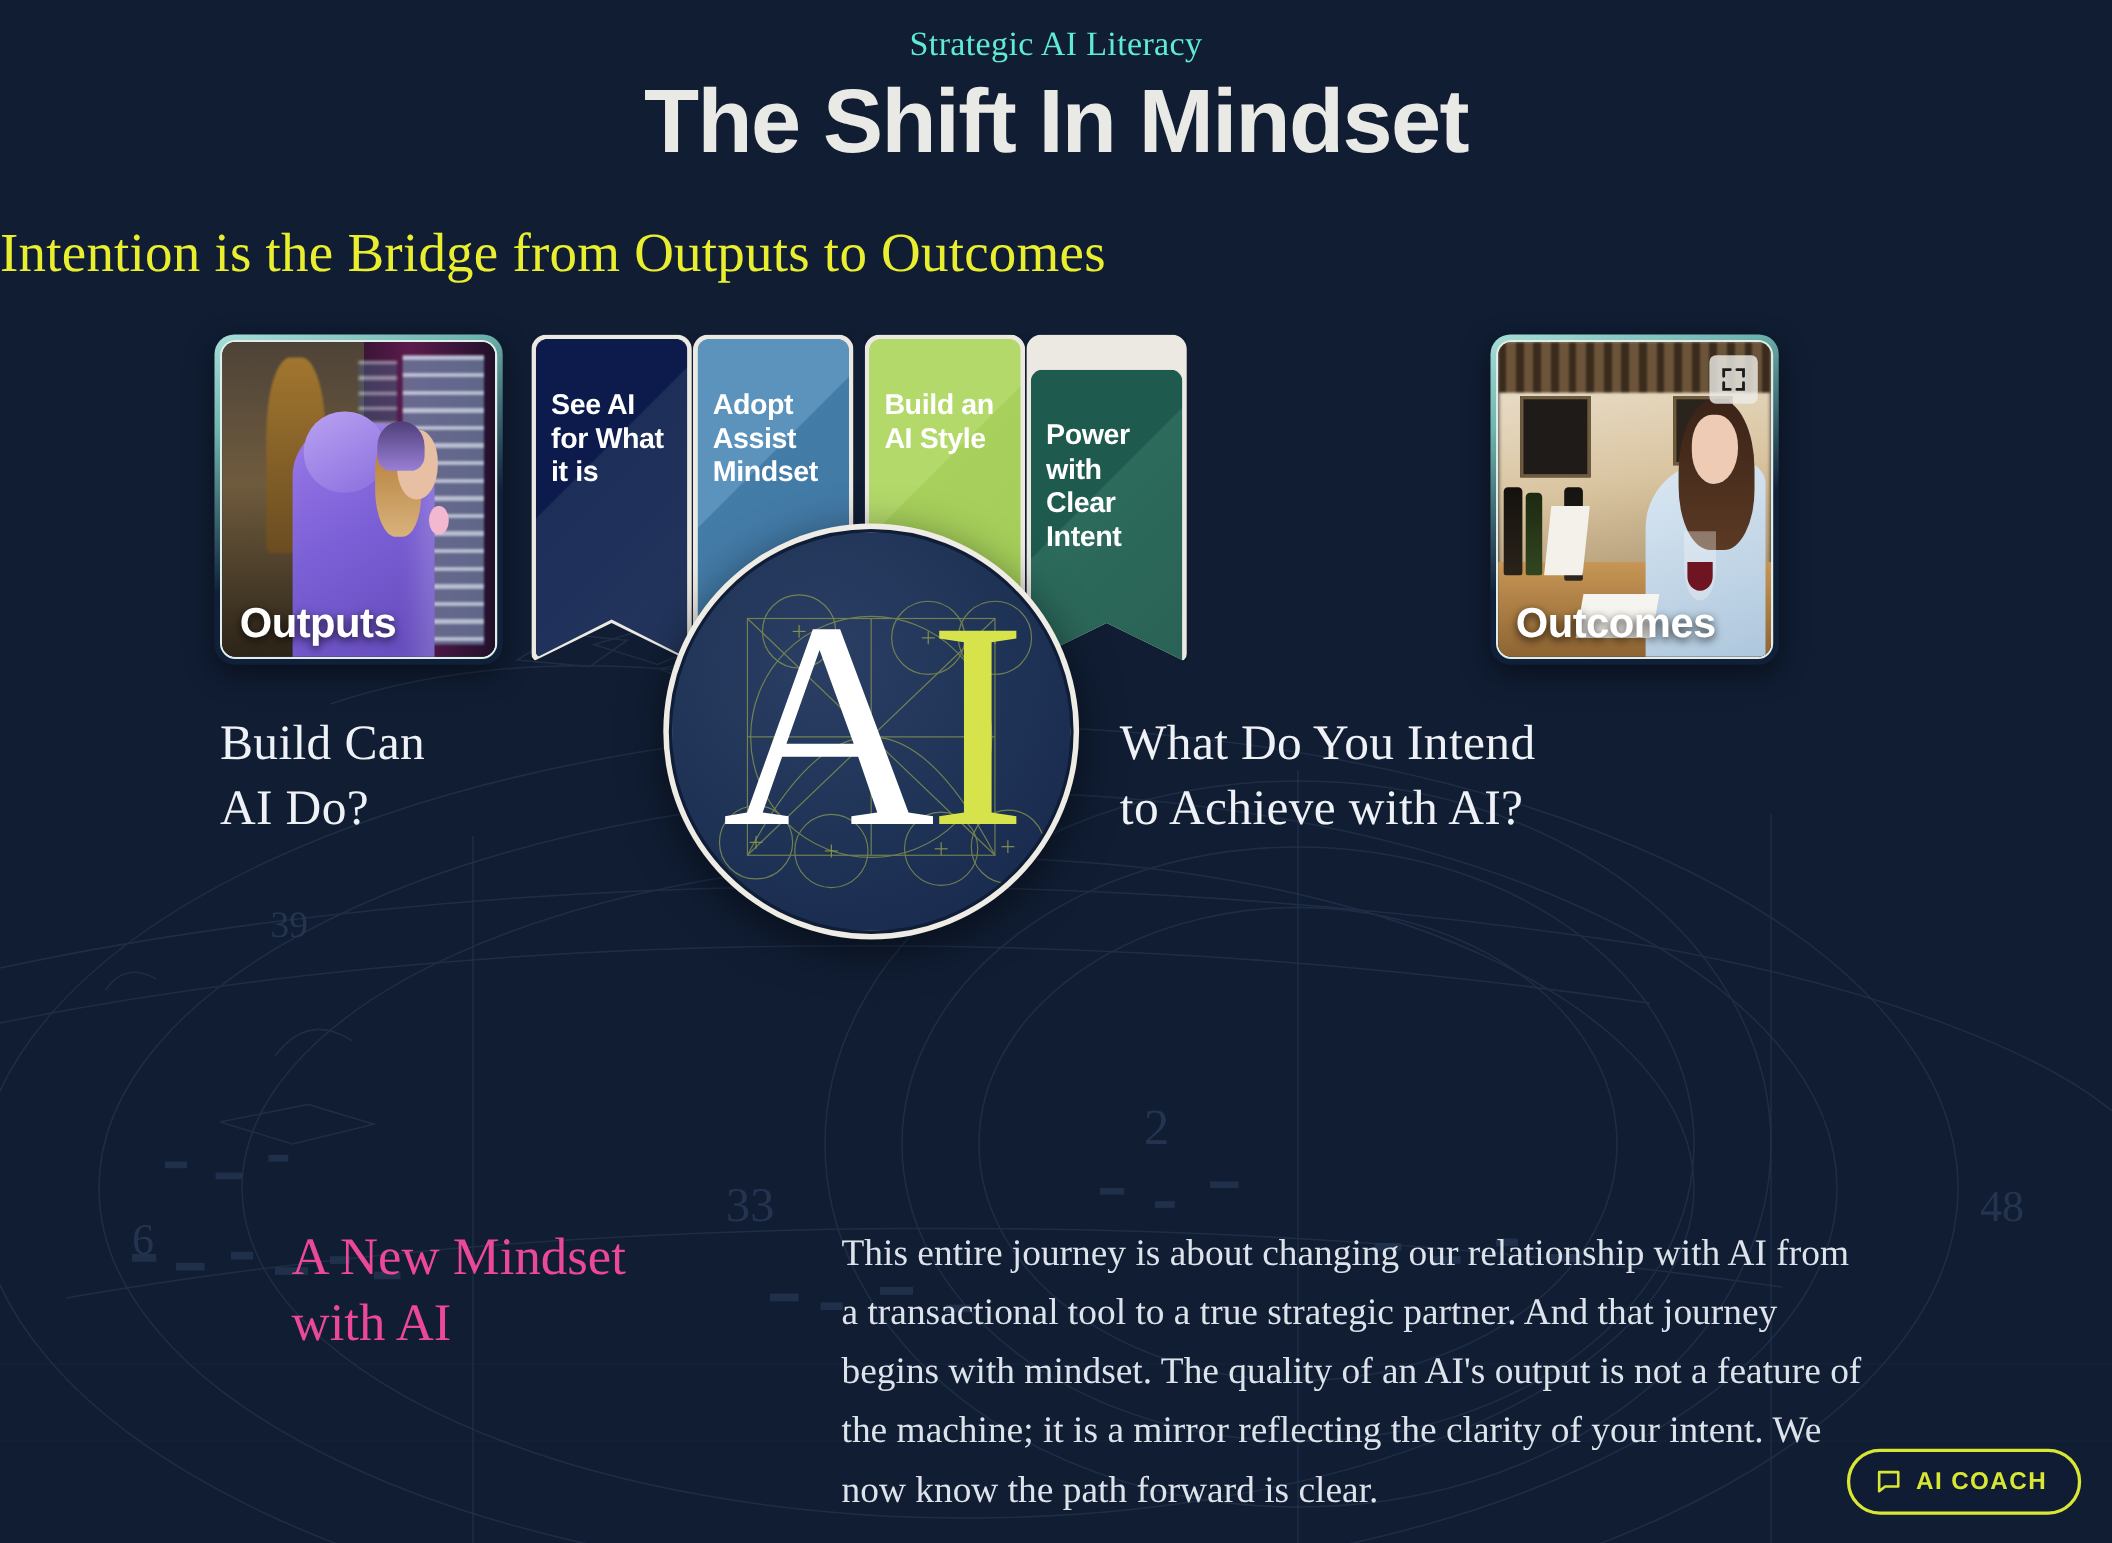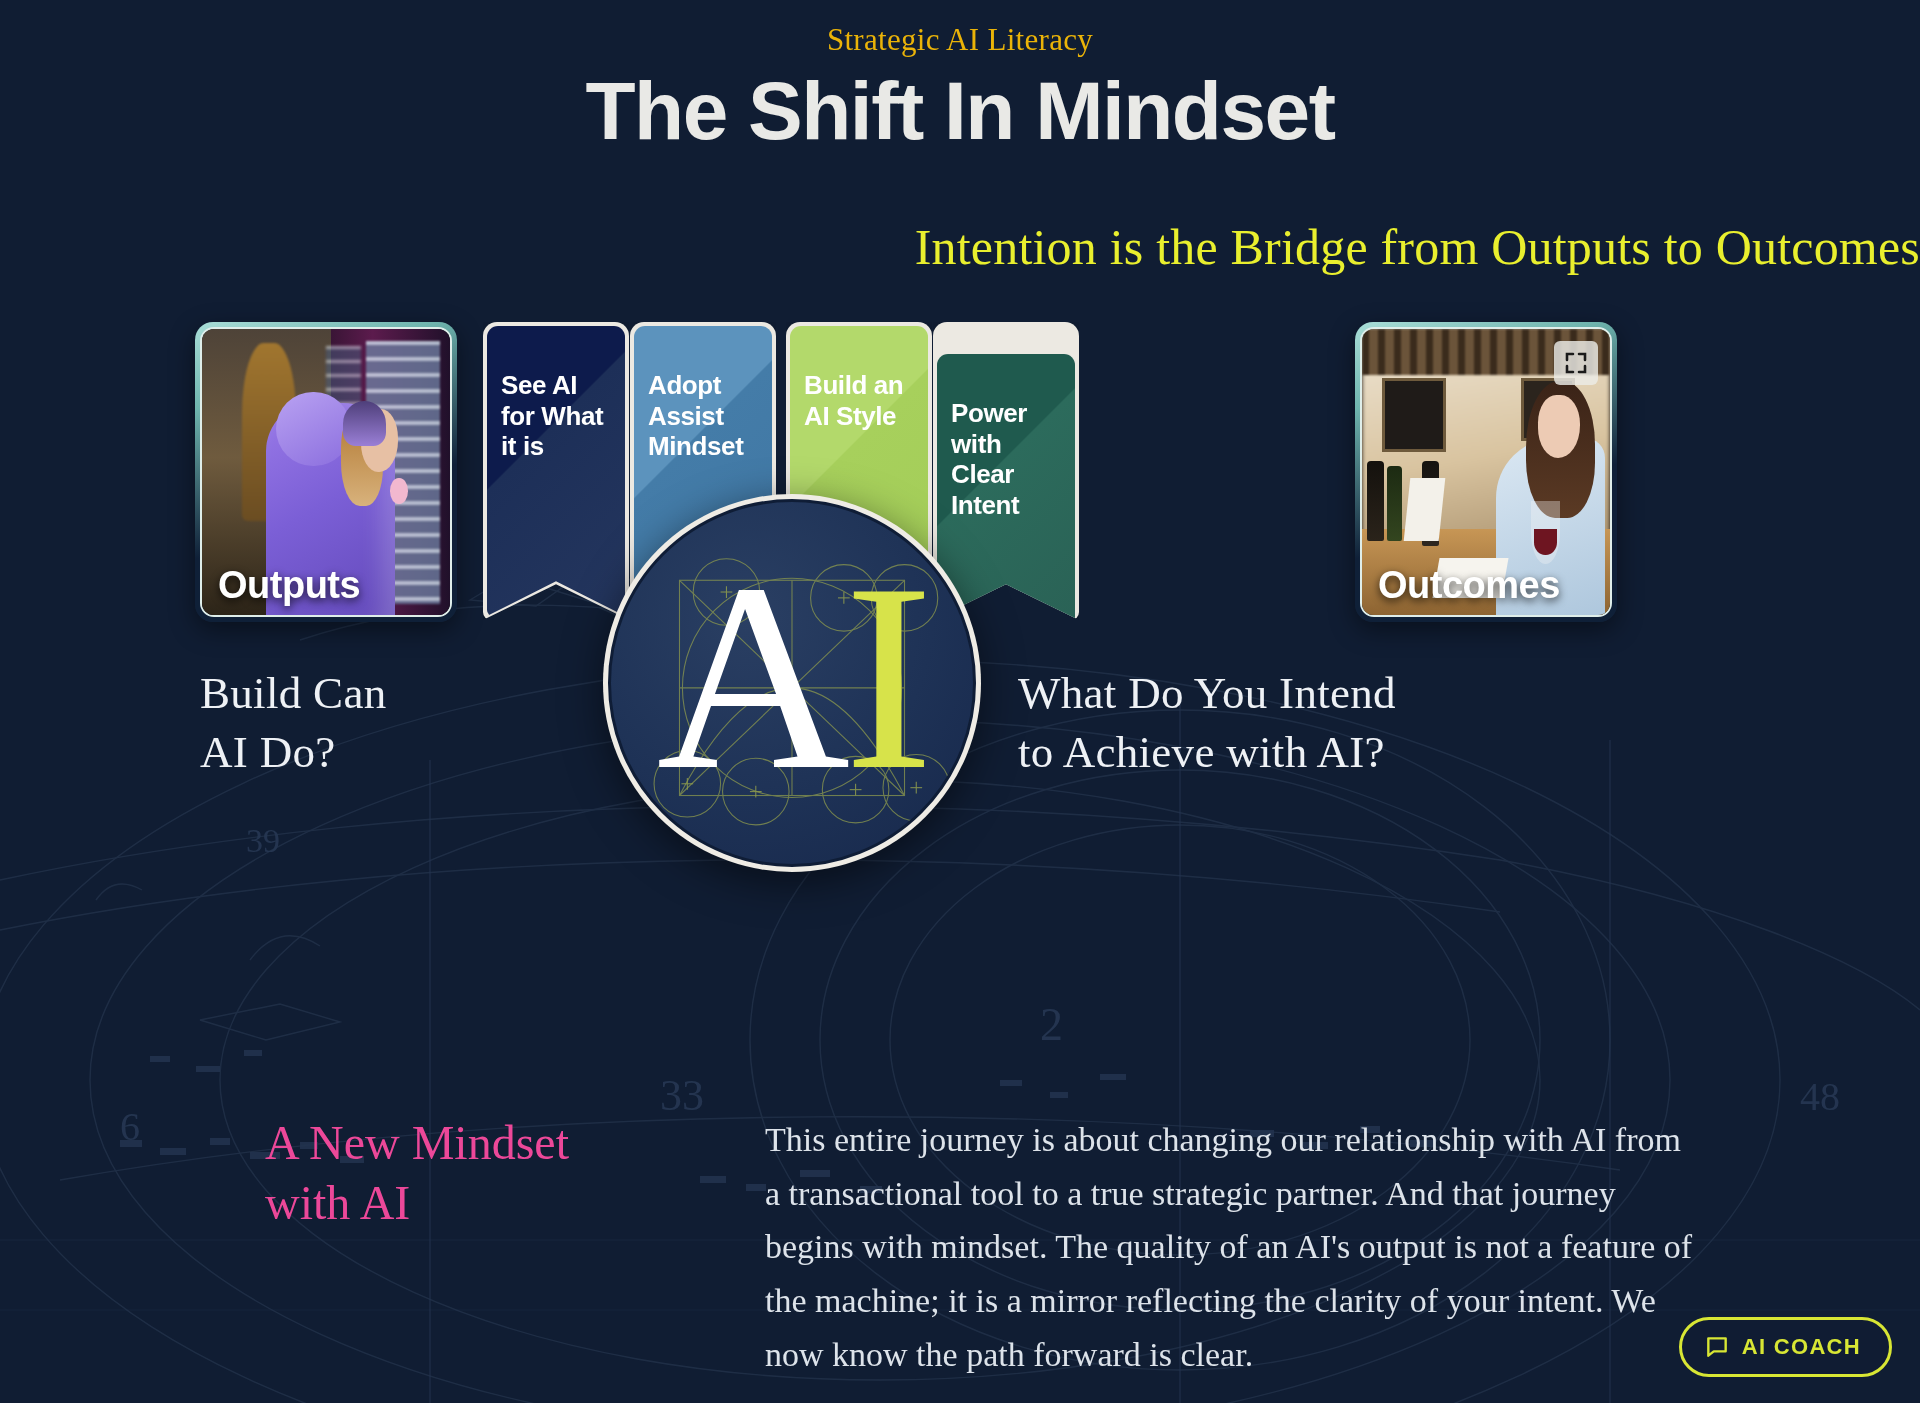--- a/index.html
+++ b/index.html
@@ -15,40 +15,40 @@
   #blueprint {
     position:absolute; left:0; top:0; width:1920px; height:1403px;
     pointer-events:none; opacity:.5;
   }
 
   
   .eyebrow {
     text-align:center;
     font-family:"Liberation Serif", serif;
     font-size:31px;
-    color:#eab308;
+    color:#5eead4;
     letter-spacing:.3px;
     padding-top:22px;
   }
   .main-title {
     text-align:center;
     font-family:"Liberation Sans", sans-serif;
     font-weight:bold;
     font-size:82px;
     color:#e9e9e6;
     letter-spacing:-1.5px;
     line-height:1.05;
     margin-top:10px;
   }
   .subtitle {
-    text-align:right;
+    text-align:left;
     font-family:"Liberation Serif", serif;
     font-size:50px;
     color:#e9ef2e;
-    margin-top:64px;
+    margin-top:46px;
     letter-spacing:.2px;
   }
 
   
   .stage { position:relative; width:1920px; height:640px; margin-top:36px; }
 
   
   .photo-frame {
     position:absolute;
     border-radius:18px;

